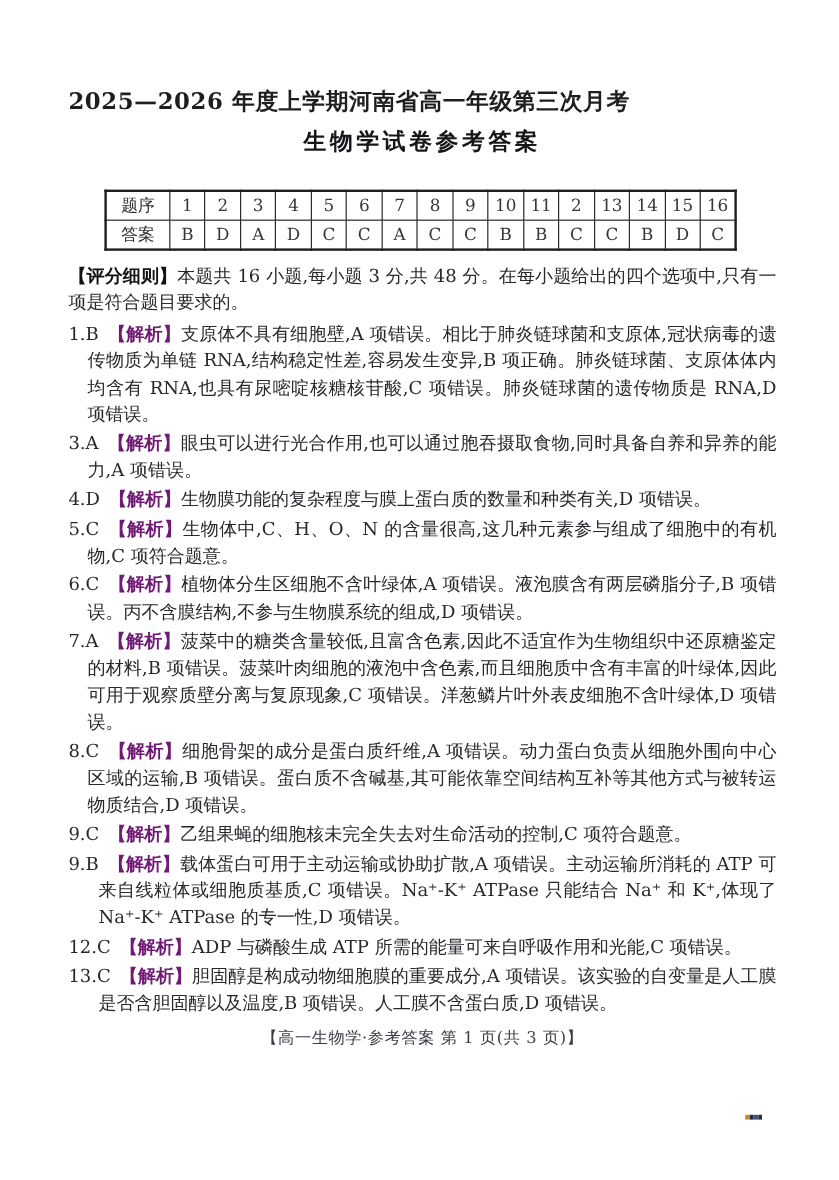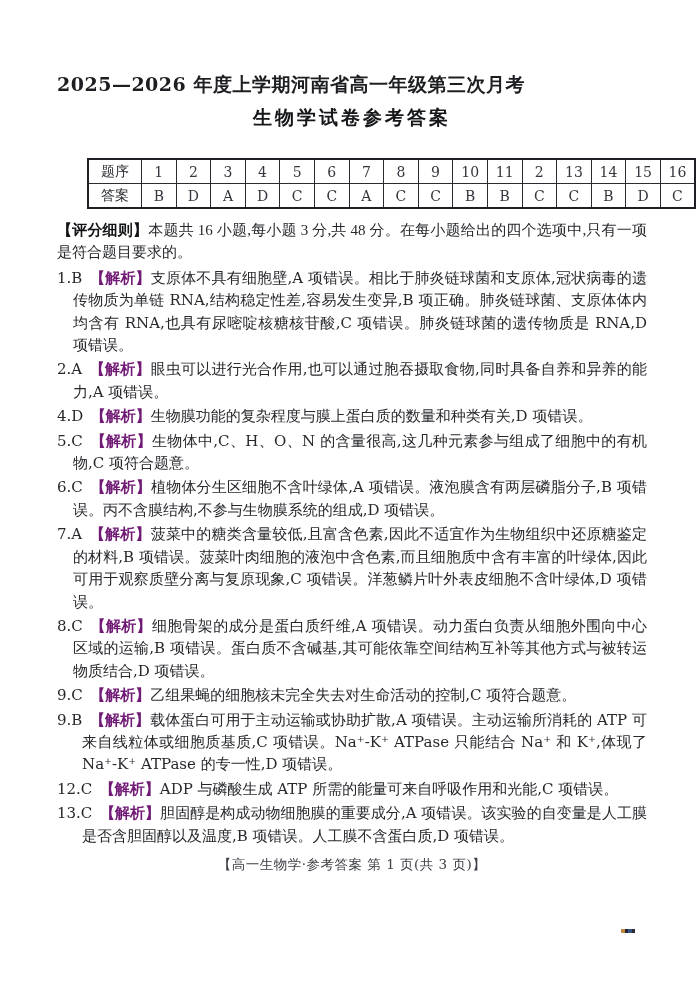--- a/index.html
+++ b/index.html
@@ -34,21 +34,21 @@
     font-size: 19px;
     font-weight: bold;
     color: #141619;
     letter-spacing: 3px;
     margin: 7px 0 0 0;
   }
   table.ans {
     border-collapse: collapse;
     table-layout: fixed;
     margin: 27px 0 0 30px;
-    width: 609px;
+    width: 527px;
     border: 2px solid #1d1f24;
     padding-left: 48px;
   }
   table.ans td {
     border: 1px solid #2a2c31;
     text-align: center;
     vertical-align: middle;
     font-size: 14px;
     height: 23px;
     padding: 0;
@@ -59,21 +59,20 @@
     color: #2a2c31;
   }
   .content {
     margin-top: 10px;
     font-size: 15px;
     line-height: 22.4px;
     text-align: justify;
   }
   .scoring {
     margin: 0 0 3px 0;
-    font-family: Liberation Serif, serif;
   }
   .scoring .lbl { font-weight: bold; color: #101215; }
   .exp {
     margin: 2px 0;
   }
   .exp.d1 { padding-left: 16px; text-indent: -16px; }
   .exp.d2 { padding-left: 25px; text-indent: -25px; }
   .exp .lbl { font-weight: bold; color: #701a75; }
   .exp .num { color: #26282c; }
   .footer {
@@ -147,21 +146,21 @@
         </tr>
   </tbody>
     </table>
 
   <div class="content">
     <p class="scoring">
       <span class="lbl">【评分细则】</span><span>本题共 16 小题,每小题 3 分,共 48 分。在每小题给出的四个选项中,只有一项是符合题目要求的。</span>
     </p>
     <div id="explanations">
         <p class="exp d1"><span class="num">1.B </span><span class="lbl">【解析】</span><span>支原体不具有细胞壁,A 项错误。相比于肺炎链球菌和支原体,冠状病毒的遗传物质为单链 RNA,结构稳定性差,容易发生变异,B 项正确。肺炎链球菌、支原体体内均含有 RNA,也具有尿嘧啶核糖核苷酸,C 项错误。肺炎链球菌的遗传物质是 RNA,D 项错误。</span></p>
-        <p class="exp d1"><span class="num">2.A </span><span class="lbl">【解析】</span><span>眼虫可以进行光合作用,也可以通过胞吞摄取食物,同时具备自养和异养的能力,A 项错误。</span></p>
+        <p class="exp d1"><span class="num">3.A </span><span class="lbl">【解析】</span><span>眼虫可以进行光合作用,也可以通过胞吞摄取食物,同时具备自养和异养的能力,A 项错误。</span></p>
         <p class="exp d1"><span class="num">4.D </span><span class="lbl">【解析】</span><span>生物膜功能的复杂程度与膜上蛋白质的数量和种类有关,D 项错误。</span></p>
         <p class="exp d1"><span class="num">5.C </span><span class="lbl">【解析】</span><span>生物体中,C、H、O、N 的含量很高,这几种元素参与组成了细胞中的有机物,C 项符合题意。</span></p>
         <p class="exp d1"><span class="num">6.C </span><span class="lbl">【解析】</span><span>植物体分生区细胞不含叶绿体,A 项错误。液泡膜含有两层磷脂分子,B 项错误。丙不含膜结构,不参与生物膜系统的组成,D 项错误。</span></p>
         <p class="exp d1"><span class="num">7.A </span><span class="lbl">【解析】</span><span>菠菜中的糖类含量较低,且富含色素,因此不适宜作为生物组织中还原糖鉴定的材料,B 项错误。菠菜叶肉细胞的液泡中含色素,而且细胞质中含有丰富的叶绿体,因此可用于观察质壁分离与复原现象,C 项错误。洋葱鳞片叶外表皮细胞不含叶绿体,D 项错误。</span></p>
         <p class="exp d1"><span class="num">8.C </span><span class="lbl">【解析】</span><span>细胞骨架的成分是蛋白质纤维,A 项错误。动力蛋白负责从细胞外围向中心区域的运输,B 项错误。蛋白质不含碱基,其可能依靠空间结构互补等其他方式与被转运物质结合,D 项错误。</span></p>
         <p class="exp d1"><span class="num">9.C </span><span class="lbl">【解析】</span><span>乙组果蝇的细胞核未完全失去对生命活动的控制,C 项符合题意。</span></p>
         <p class="exp d2"><span class="num">9.B </span><span class="lbl">【解析】</span><span>载体蛋白可用于主动运输或协助扩散,A 项错误。主动运输所消耗的 ATP 可来自线粒体或细胞质基质,C 项错误。Na⁺-K⁺ ATPase 只能结合 Na⁺ 和 K⁺,体现了 Na⁺-K⁺ ATPase 的专一性,D 项错误。</span></p>
         <p class="exp d2"><span class="num">12.C </span><span class="lbl">【解析】</span><span>ADP 与磷酸生成 ATP 所需的能量可来自呼吸作用和光能,C 项错误。</span></p>
         <p class="exp d2"><span class="num">13.C </span><span class="lbl">【解析】</span><span>胆固醇是构成动物细胞膜的重要成分,A 项错误。该实验的自变量是人工膜是否含胆固醇以及温度,B 项错误。人工膜不含蛋白质,D 项错误。</span></p>
       </div>

